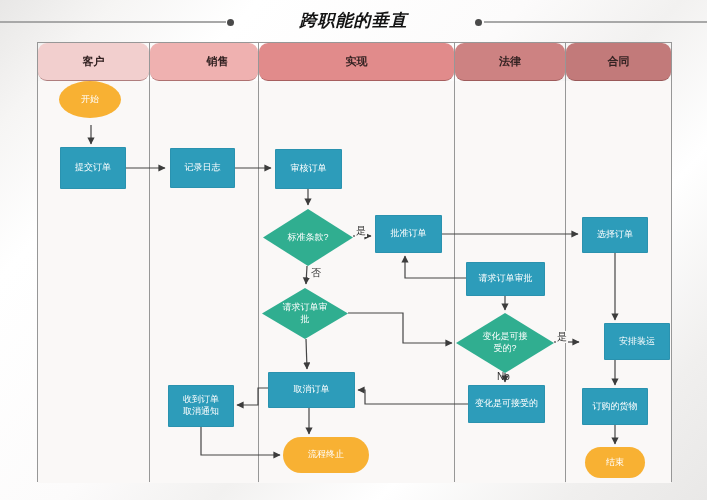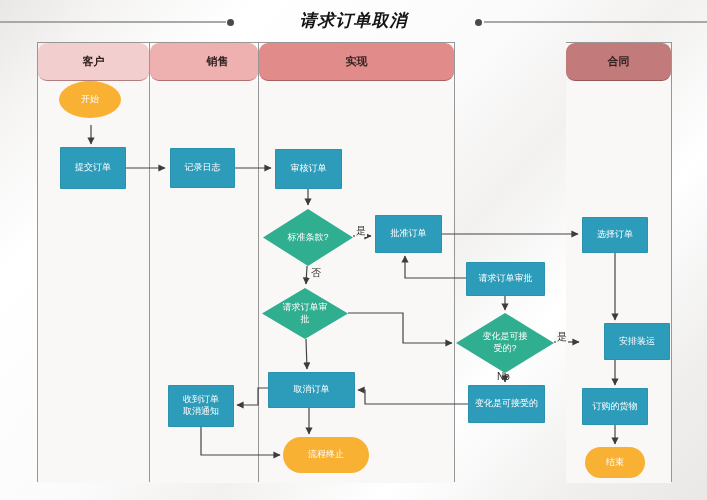--- a/index.html
+++ b/index.html
@@ -56,39 +56,45 @@
   .ellipse{border-radius:50%;}
   .decision{clip-path:polygon(50% 0,100% 50%,50% 100%,0 50%);}
 </style>
 </head>
 <body>
 
 <div class="page">
 
   <div class="rule rule-left"></div>
   <div class="rule-dot dot-left"></div>
-  <h1 class="title">请求订单取消</h1>
+  <h1 class="title">跨职能的垂直</h1>
   <div class="rule-dot dot-right"></div>
   <div class="rule rule-right"></div>
 
   <div class="lane first" style="left:37px;width:113px;">
     <div class="lane-header" style="background-color: rgb(242, 207, 206);">
       <span>客户</span>
     </div>
     <div class="lane-body"></div>
   </div>
   <div class="lane" style="left:150px;width:109px;">
     <div class="lane-header" style="background-color: rgb(239, 177, 176); padding-left: 27px;">
       <span>销售</span>
     </div>
     <div class="lane-body"></div>
   </div>
   <div class="lane" style="left:259px;width:196px;">
     <div class="lane-header" style="background-color: rgb(225, 139, 139);">
       <span>实现</span>
+    </div>
+    <div class="lane-body"></div>
+  </div>
+  <div class="lane" style="left:455px;width:111px;">
+    <div class="lane-header" style="background-color: rgb(205, 130, 130);">
+      <span>法律</span>
     </div>
     <div class="lane-body"></div>
   </div>
   <div class="lane" style="left:566px;width:106px;">
     <div class="lane-header" style="background-color: rgb(194, 122, 122);">
       <span>合同</span>
     </div>
     <div class="lane-body"></div>
   </div>
 

